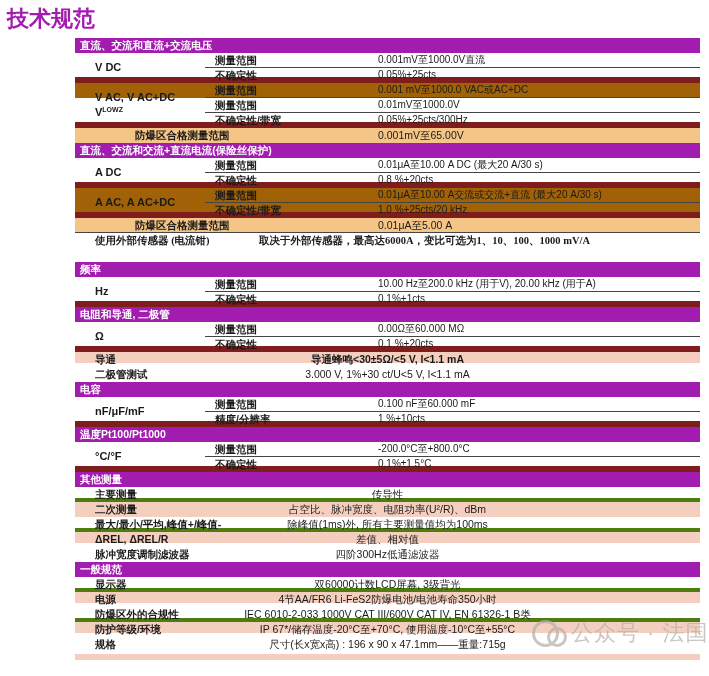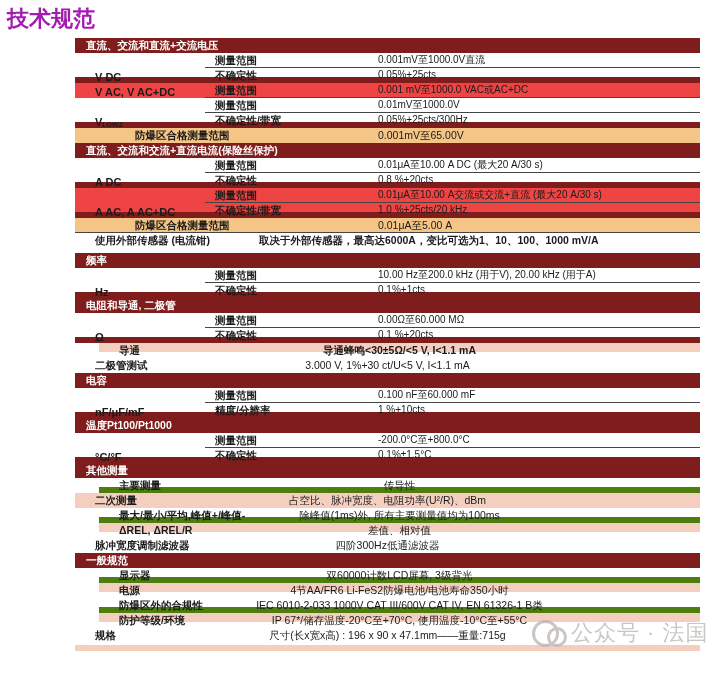--- a/index.html
+++ b/index.html
@@ -6,45 +6,45 @@
   body{
     width:709px;height:676px;position:relative;overflow:hidden;background:#ffffff;
     font-family:"Liberation Sans","DejaVu Sans",sans-serif;color:#1a1a1a;
   }
   .page-title{
     position:absolute;left:7px;top:4px;font-size:22px;font-weight:800;color:#a21caf;
     letter-spacing:0px;white-space:nowrap;
   }
   #spec-table{position:absolute;left:75px;top:38px;width:625px;}
   .hdr{
-    height:15px;background:#7f1d1d;color:#ffffff;font-weight:bold;font-size:10.5px;
-    line-height:15px;padding-left:11px;box-sizing:border-box;white-space:nowrap;
+    height:15px;background:#a21caf;color:#ffffff;font-weight:bold;font-size:10.5px;
+    line-height:15px;padding-left:5px;box-sizing:border-box;white-space:nowrap;
   }
   .grp{position:relative;}
-  .grp.pink{background:#ef4444;}
+  .grp.pink{background:#a16207;}
   .param{
-    position:absolute;left:20px;top:8px;bottom:0;display:flex;align-items:flex-end;
+    position:absolute;left:20px;top:8px;bottom:0;display:flex;align-items:flex-start;
     font-weight:bold;font-size:11px;white-space:nowrap;z-index:2;
   }
   .param sub{font-size:7px;font-weight:bold;}
   .sr{position:relative;height:15px;box-sizing:border-box;text-align:right;}
   .sr.sr-last{border-bottom:6px solid #7f1d1d;}
   .sl{position:absolute;left:140px;top:0;line-height:14px;font-weight:bold;font-size:10.5px;white-space:nowrap;}
   .sv{position:absolute;left:303px;top:0;line-height:14px;font-size:10px;white-space:nowrap;}
   .sep{position:absolute;left:130px;right:0;bottom:0;height:1px;background:#444444;}
   .band{height:15px;background:#f5c487;position:relative;box-sizing:border-box;}
   .band.b-sep{border-bottom:1px solid #444444;}
   .band .bl{position:absolute;left:60px;top:0;line-height:14px;font-weight:bold;font-size:10.5px;white-space:nowrap;}
   .band .bv{position:absolute;left:303px;top:0;line-height:14px;font-size:10.5px;white-space:nowrap;text-align:right;}
-  .pair{height:20px;position:relative;box-sizing:border-box;}
+  .pair{height:29px;position:relative;box-sizing:border-box;font-family:Liberation Serif, serif;}
   .pair .pl{position:absolute;left:20px;top:0;line-height:15px;font-weight:bold;font-size:10.5px;white-space:nowrap;}
   .pair .pv{position:absolute;left:140px;top:0;line-height:15px;font-weight:bold;font-size:10.5px;white-space:nowrap;padding-left:44px;}
   .wr{height:15px;position:relative;box-sizing:border-box;}
   .wr.pink{background:#f4cfc0;}
-  .wr.sep-light{border-bottom:6px solid #4d7c0f;margin-left:24px;}
+  .wr.sep-light{border-bottom:4px solid #4d7c0f;}
   .wr.pink.sep-light{border-bottom-color:#ffffff;}
   .wr .wl{position:absolute;left:20px;top:0;line-height:14px;font-weight:bold;font-size:10.5px;white-space:nowrap;z-index:2;}
   .wr .wv{position:absolute;left:0;right:0;top:0;text-align:center;line-height:14px;font-size:10.5px;white-space:nowrap;}
   .wr .wv.b{font-weight:bold;}
   .sliver{height:6px;background:#f4cfc0;margin-top:2px;}
   .watermark{
     position:absolute;left:532px;top:618px;display:flex;align-items:center;gap:3px;
     z-index:5;opacity:0.72;
   }
   .wm-icon{position:relative;width:36px;height:30px;flex:0 0 auto;}

